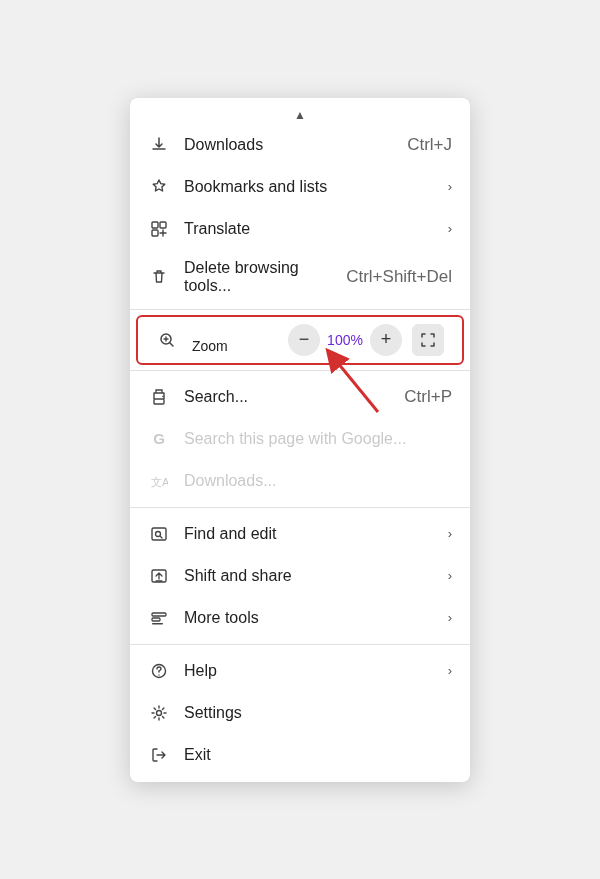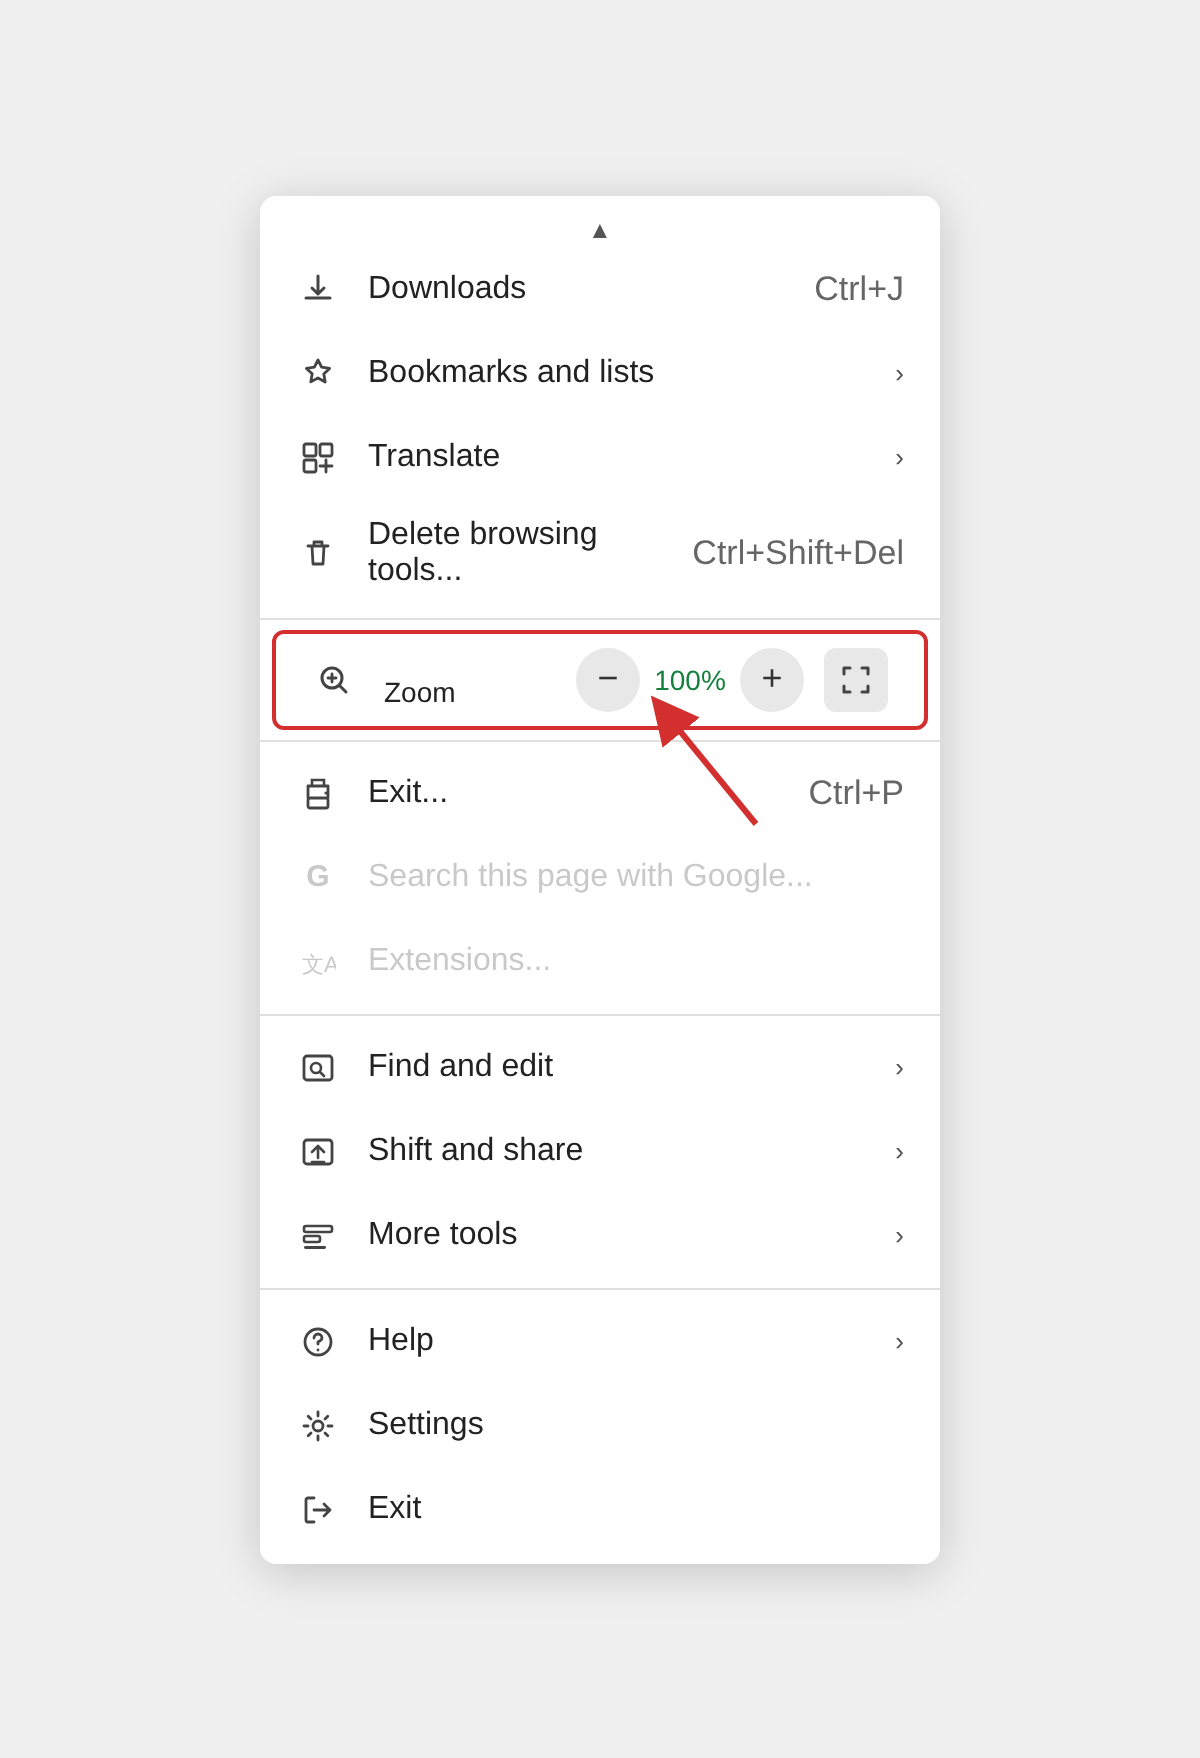--- a/index.html
+++ b/index.html
@@ -133,21 +133,21 @@
       font-size: 18px;
       display: flex;
       align-items: center;
       justify-content: center;
       color: #333;
       font-weight: 400;
     }
 
     .zoom-value {
       font-size: 14px;
-      color: #15803d;
+      color: #6d28d9;
       min-width: 38px;
       text-align: center;
     }
 
     .zoom-fullscreen {
       width: 32px;
       height: 32px;
       border-radius: 6px;
       background: #e8e8e8;
       border: none;
@@ -254,36 +254,36 @@
 
   <div class="menu-item">
     <span class="menu-icon">
       <svg width="18" height="18" viewBox="0 0 18 18" fill="none" xmlns="http://www.w3.org/2000/svg">
         <rect x="4" y="11" width="10" height="5" rx="1" stroke="#444" stroke-width="1.4"></rect>
         <path d="M4 11V5h10v6" stroke="#444" stroke-width="1.4" stroke-linejoin="round"></path>
         <path d="M6 5V2h6v3" stroke="#444" stroke-width="1.3"></path>
         <circle cx="13" cy="8.5" r="0.8" fill="#444"></circle>
       </svg>
     </span>
-    <span class="menu-label">Exit...</span>
+    <span class="menu-label">Search...</span>
     <span class="menu-shortcut">Ctrl+P</span>
   </div>
 
   <div class="menu-item disabled">
     <span class="menu-icon" style="font-size:15px;font-weight:bold;color:#888;font-family:Arial;">G</span>
     <span class="menu-label">Search this page with Google...</span>
   </div>
 
   <div class="menu-item disabled">
     <span class="menu-icon">
       <svg width="18" height="18" viewBox="0 0 18 18" fill="none" xmlns="http://www.w3.org/2000/svg">
         <text x="1" y="14" font-size="11" fill="#888" font-family="Arial">文A</text>
       </svg>
     </span>
-    <span class="menu-label">Extensions...</span>
+    <span class="menu-label">Downloads...</span>
   </div>
 
   <div class="divider"></div>
 
   <div class="menu-item">
     <span class="menu-icon">
       <svg width="18" height="18" viewBox="0 0 18 18" fill="none" xmlns="http://www.w3.org/2000/svg">
         <rect x="2" y="3" width="14" height="12" rx="1.5" stroke="#444" stroke-width="1.4"></rect>
         <circle cx="8" cy="9" r="2.5" stroke="#444" stroke-width="1.3"></circle>
         <path d="M10 11l2 2" stroke="#444" stroke-width="1.3" stroke-linecap="round"></path>

